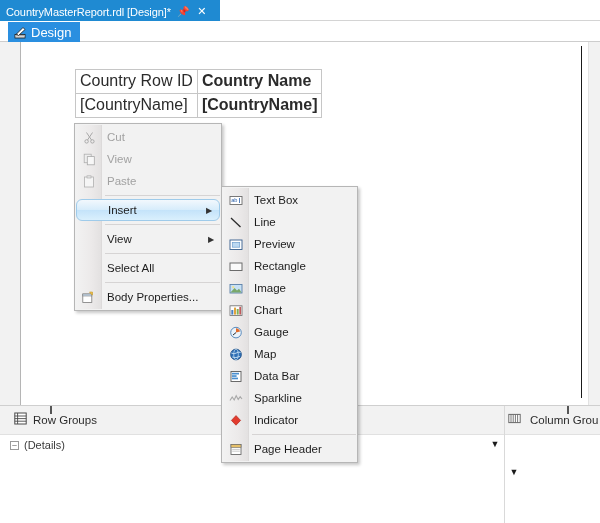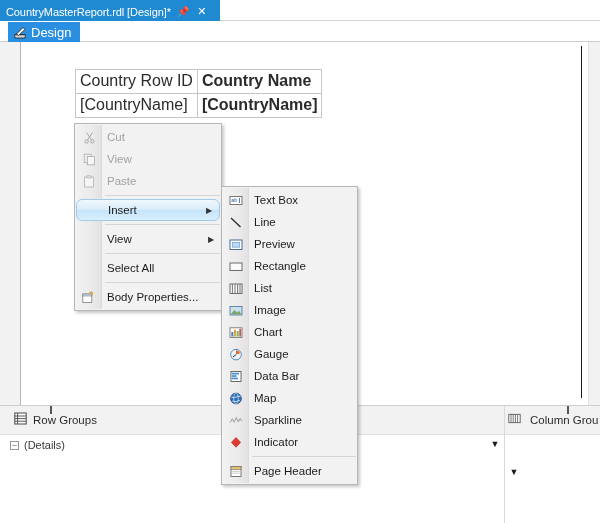--- a/index.html
+++ b/index.html
@@ -382,29 +382,20 @@
 
     <div class="mi">
       <span class="ico">
         <svg class="gl" width="14" height="13" viewBox="0 0 14 13">
           <rect x="1" y="3" width="12" height="7.5" fill="#fafafa" stroke="#6b6b6b" stroke-width="1"></rect>
         </svg>
       </span>
       <span class="lbl">Rectangle</span>
     </div>
 
-    <div class="mi">
-      <span class="ico">
-        <svg class="gl" width="14" height="13" viewBox="0 0 14 13">
-          <rect x="1" y="2" width="12" height="9.5" fill="#ffffff" stroke="#5c5c5c" stroke-width="0.9"></rect>
-          <path d="M3.4 2 v9.5 M6 2 v9.5 M8.6 2 v9.5 M11 2 v9.5" stroke="#7a7a7a" stroke-width="1.1"></path>
-        </svg>
-      </span>
-      <span class="lbl">List</span>
-    </div>
 
     <div class="mi">
       <span class="ico">
         <svg class="gl" width="14" height="13" viewBox="0 0 14 13">
           <rect x="1" y="2.5" width="12" height="8.5" fill="#c7e1f5" stroke="#5a7fa8" stroke-width="0.9"></rect>
           <circle cx="4.2" cy="5.2" r="1.1" fill="#f5e08a"></circle>
           <path d="M1.4 10.6 L5.6 6 L8 8.6 L10 6.8 L12.6 10.6 Z" fill="#7aa86a"></path>
         </svg>
       </span>
       <span class="lbl">Image</span>
@@ -431,39 +422,39 @@
           <path d="M7 6.6 L7 2.2 A4.4 4.4 0 0 1 11 5.4 Z" fill="#e06a2a"></path>
           <path d="M7 6.6 L4 9" stroke="#2b2b2b" stroke-width="1"></path>
         </svg>
       </span>
       <span class="lbl">Gauge</span>
     </div>
 
     <div class="mi">
       <span class="ico">
         <svg class="gl" width="14" height="13" viewBox="0 0 14 13">
+          <circle cx="7" cy="6.5" r="5.4" fill="#2f6fb5" stroke="#1f4f85" stroke-width="0.8"></circle>
+          <path d="M2.3 5 q3 1.6 5 0 q1.6 -1.4 4.3 -0.6" stroke="#cfe6f7" stroke-width="0.9" fill="none"></path>
+          <path d="M3.3 9 q3.4 1.5 7.5 -0.6" stroke="#cfe6f7" stroke-width="0.9" fill="none"></path>
+          <ellipse cx="7" cy="6.5" rx="2.3" ry="5.4" fill="none" stroke="#cfe6f7" stroke-width="0.7"></ellipse>
+        </svg>
+      </span>
+      <span class="lbl">Map</span>
+    </div>
+
+    <div class="mi">
+      <span class="ico">
+        <svg class="gl" width="14" height="13" viewBox="0 0 14 13">
           <rect x="2" y="1.5" width="10" height="10" fill="#ffffff" stroke="#5b5b5b" stroke-width="0.9"></rect>
           <rect x="3" y="2.8" width="7" height="1.7" fill="#4a8fd0"></rect>
           <rect x="3" y="5.2" width="4.6" height="1.7" fill="#4a8fd0"></rect>
           <rect x="3" y="7.6" width="6" height="1.7" fill="#4a8fd0"></rect>
         </svg>
       </span>
       <span class="lbl">Data Bar</span>
-    </div>
-
-    <div class="mi">
-      <span class="ico">
-        <svg class="gl" width="14" height="13" viewBox="0 0 14 13">
-          <circle cx="7" cy="6.5" r="5.4" fill="#2f6fb5" stroke="#1f4f85" stroke-width="0.8"></circle>
-          <path d="M2.3 5 q3 1.6 5 0 q1.6 -1.4 4.3 -0.6" stroke="#cfe6f7" stroke-width="0.9" fill="none"></path>
-          <path d="M3.3 9 q3.4 1.5 7.5 -0.6" stroke="#cfe6f7" stroke-width="0.9" fill="none"></path>
-          <ellipse cx="7" cy="6.5" rx="2.3" ry="5.4" fill="none" stroke="#cfe6f7" stroke-width="0.7"></ellipse>
-        </svg>
-      </span>
-      <span class="lbl">Map</span>
     </div>
 
     <div class="mi">
       <span class="ico">
         <svg class="gl" width="14" height="13" viewBox="0 0 14 13">
           <path d="M1 8.5 L3.2 5 L5.2 8 L7.2 3.8 L9.2 7.4 L11.2 4.6 L13 7" stroke="#a8a8a8" stroke-width="1.1" fill="none"></path>
         </svg>
       </span>
       <span class="lbl">Sparkline</span>
     </div>

